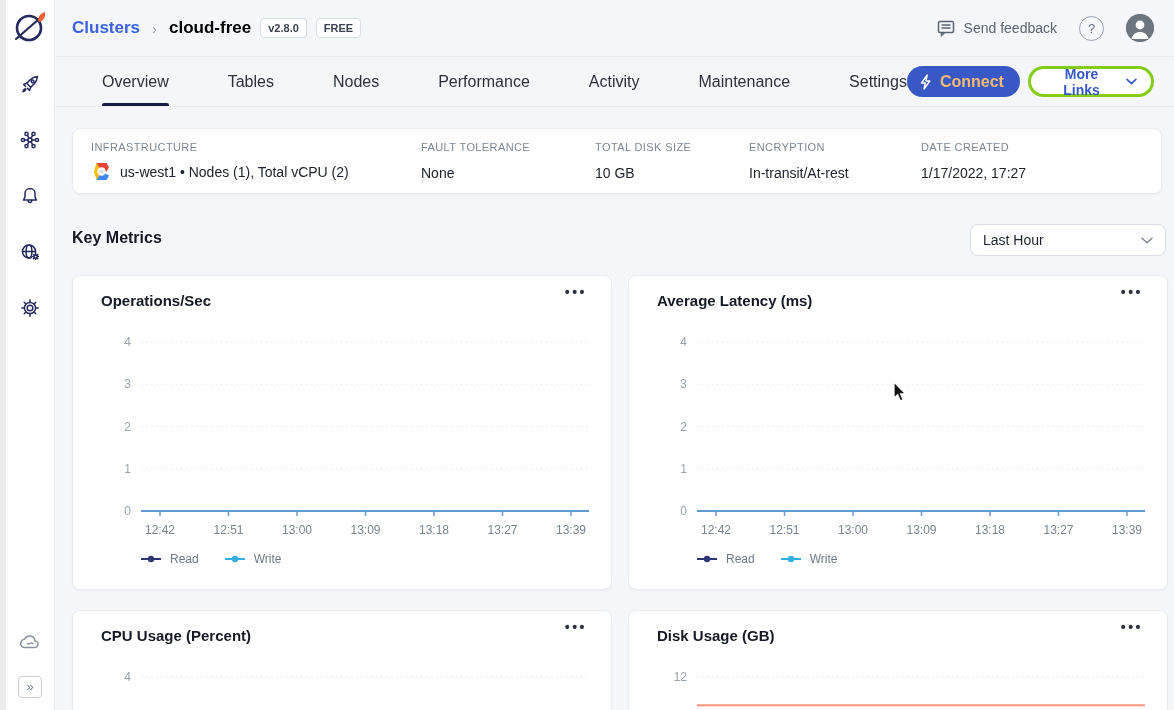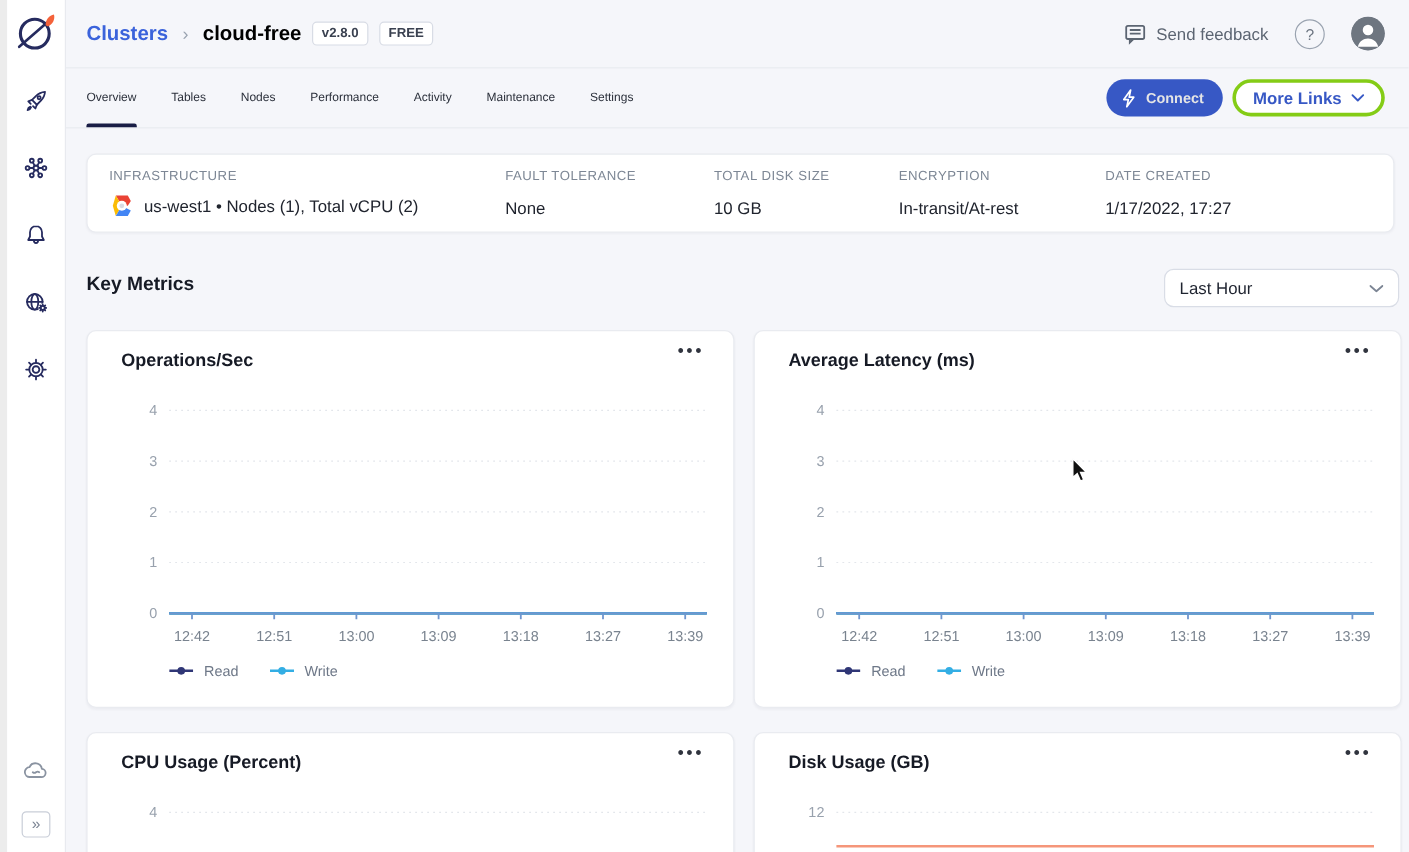--- a/index.html
+++ b/index.html
@@ -26,24 +26,24 @@
   .badge { display:inline-block; border:1px solid #D8DCE5; border-radius:4px; background:#FFF; color:#3A4150; font-size:11px; padding:3px 7px; margin-left:9px; font-weight:bold; }
   .header-right { margin-left:auto; display:flex; align-items:center; gap:22px; }
   .feedback { display:flex; align-items:center; gap:8px; color:#5C6572; font-size:14px; cursor:pointer; }
   .feedback svg { stroke:#5C6572; fill:none; stroke-width:1.5; }
   .help-circle { width:25px; height:25px; border:1.5px solid #9AA3B0; border-radius:50%; color:#6B7480; font-size:13px; display:flex; align-items:center; justify-content:center; cursor:pointer; }
   .avatar { width:28px; height:28px; border-radius:50%; background:#6E7680; overflow:hidden; cursor:pointer; }
 
   
   .tabs-row { height:50px; border-bottom:1px solid #E9EBF0; display:flex; align-items:center; padding:0 20px 0 17px; }
   .tabs { display:flex; gap:29px; height:100%; align-items:center; }
-  .tab { font-size:10px; color:#2B303B; cursor:pointer; position:relative; height:100%; display:flex; align-items:center; }
+  .tab { font-size:16px; color:#2B303B; cursor:pointer; position:relative; height:100%; display:flex; align-items:center;margin-left:30px; }
   .tab.active::after { content:""; position:absolute; left:0; right:0; bottom:0; height:3px; background:#191D45; border-radius:2px 2px 0 0; }
   .tab-actions { margin-left:auto; display:flex; gap:8px; }
-  .btn-connect { background:#3758C5; color:#e5e5e5; border:none; border-radius:17px; height:31px; padding:0 16px 0 12px; font-size:12px; font-weight:bold; display:flex; align-items:center; gap:7px; cursor:pointer; font-family:inherit; }
+  .btn-connect { background:#3758C5; color:#fdba74; border:none; border-radius:17px; height:31px; padding:0 16px 0 12px; font-size:16px; font-weight:bold; display:flex; align-items:center; gap:7px; cursor:pointer; font-family:inherit; }
   .btn-more { background:#FFF; color:#3758C5; border:3px solid #84cc16; border-radius:17px; height:31px; padding:0 14px; font-size:14px; font-weight:bold; display:flex; align-items:center; gap:8px; cursor:pointer; font-family:inherit; }
 
   
   .info-card { position:absolute; left:17px; top:128px; width:1090px; height:66px; background:#FFF; border:1px solid #E9EBF0; border-radius:8px; box-shadow:0 1px 2px rgba(16,24,40,.04); display:flex; padding:12px 18px; }
   .info-col { display:flex; flex-direction:column; justify-content:space-between; }
   .info-label { font-size:11px; color:#7D8795; letter-spacing:.4px; }
   .info-value { font-size:14px; color:#20242E; display:flex; align-items:center; gap:8px; }
   .w-infra{width:330px;} .w-fault{width:174px;} .w-ram{width:132px;} .w-disk{width:154px;} .w-enc{width:172px;} .w-date{flex:1;}
 
   

